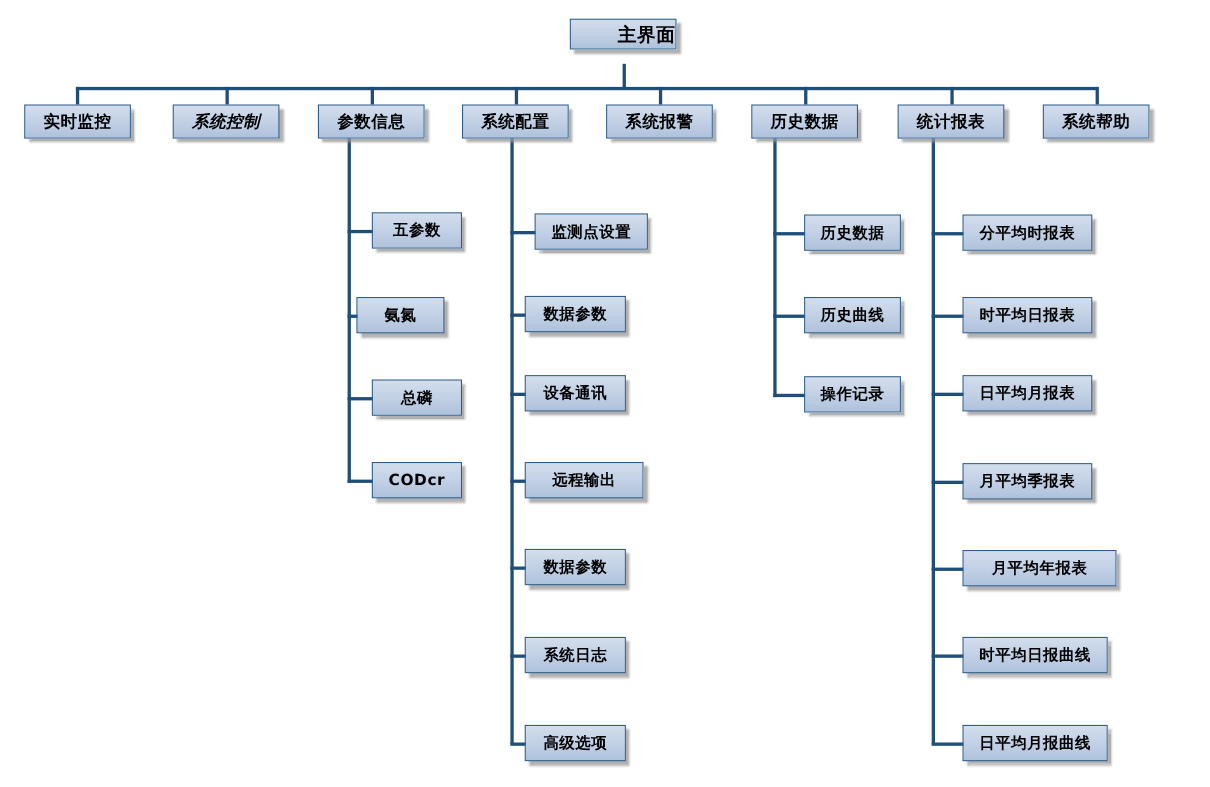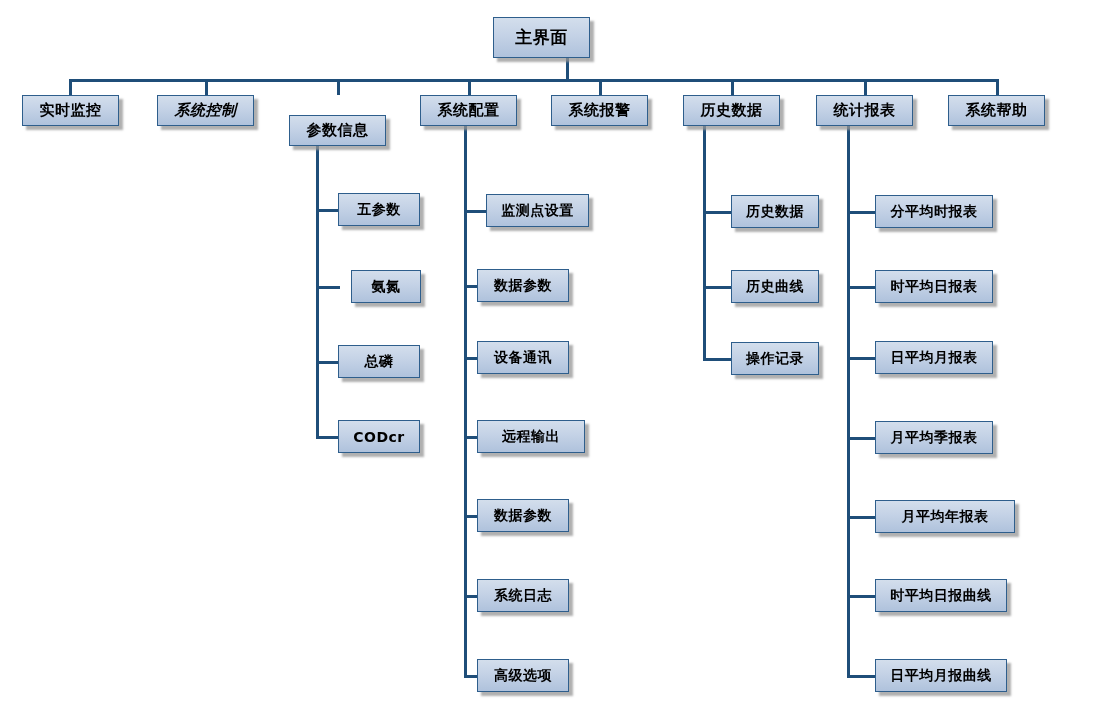--- a/index.html
+++ b/index.html
@@ -96,31 +96,31 @@
 
   <div class="conn v" style="left:847px; top:126px; height:551px;"></div>
   <div class="conn h" style="left:847px; top:211px; width:29px;"></div>
   <div class="conn h" style="left:847px; top:286px; width:29px;"></div>
   <div class="conn h" style="left:847px; top:357px; width:29px;"></div>
   <div class="conn h" style="left:847px; top:437px; width:29px;"></div>
   <div class="conn h" style="left:847px; top:516px; width:29px;"></div>
   <div class="conn h" style="left:847px; top:595px; width:29px;"></div>
   <div class="conn h" style="left:847px; top:675px; width:29px;"></div>
 
-  <div class="node root" style="left:493px; top:17px; width:97px; height:41px;">
+  <div class="node root" style="left:518px; top:17px; width:97px; height:28px;justify-content:flex-end;">
     <span>主界面</span>
   </div>
 
   <div class="node level1" style="left:22px; top:95px; width:97px; height:31px;">
     <span>实时监控</span>
   </div>
   <div class="node level1" style="left:157px; top:95px; width:97px; height:31px;font-style:italic;">
     <span>系统控制</span>
   </div>
-  <div class="node level1" style="left:289px; top:95px; width:97px; height:31px;margin-top:20px;">
+  <div class="node level1" style="left:289px; top:95px; width:97px; height:31px;">
     <span>参数信息</span>
   </div>
   <div class="node level1" style="left:420px; top:95px; width:97px; height:31px;">
     <span>系统配置</span>
   </div>
   <div class="node level1" style="left:551px; top:95px; width:97px; height:31px;">
     <span>系统报警</span>
   </div>
   <div class="node level1" style="left:683px; top:95px; width:97px; height:31px;">
     <span>历史数据</span>
@@ -128,21 +128,21 @@
   <div class="node level1" style="left:816px; top:95px; width:97px; height:31px;align-items:center;">
     <span>统计报表</span>
   </div>
   <div class="node level1" style="left:948px; top:95px; width:97px; height:31px;">
     <span>系统帮助</span>
   </div>
 
   <div class="node level2" style="left:338px; top:193px; width:82px; height:33px;">
     <span>五参数</span>
   </div>
-  <div class="node level2" style="left:351px; top:270px; width:70px; height:33px;">
+  <div class="node level2" style="left:324px; top:270px; width:80px; height:33px;">
     <span>氨氮</span>
   </div>
   <div class="node level2" style="left:338px; top:345px; width:82px; height:33px;">
     <span>总磷</span>
   </div>
   <div class="node level2 latin" style="left:338px; top:420px; width:82px; height:33px;">
     <span>CODcr</span>
   </div>
 
   <div class="node level2" style="left:486px; top:194px; width:103px; height:33px;">

